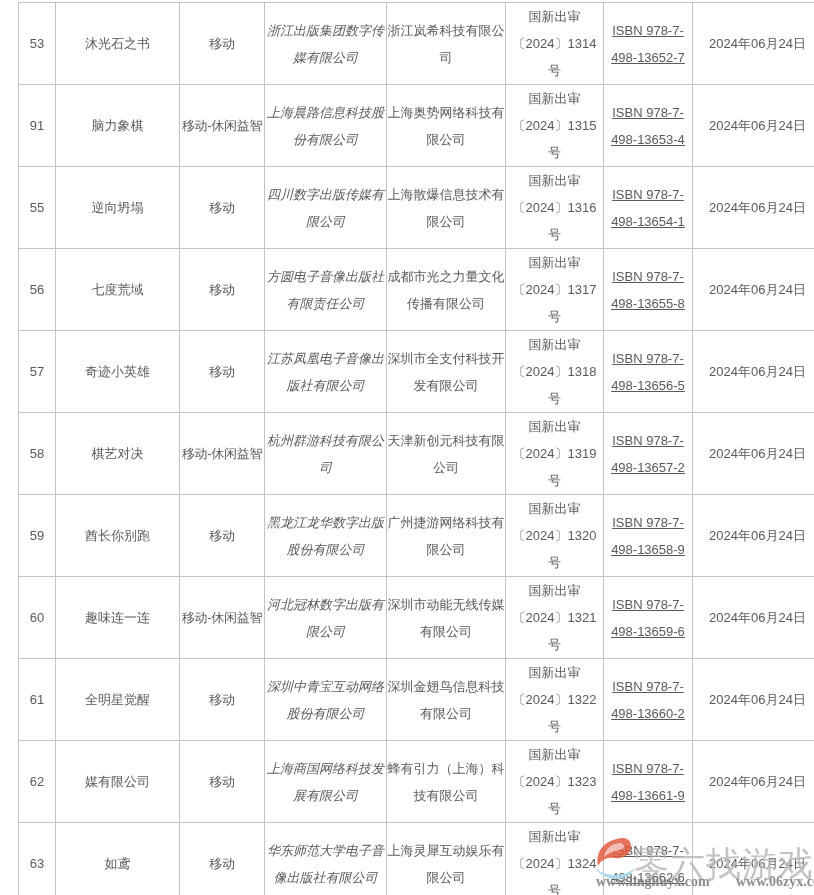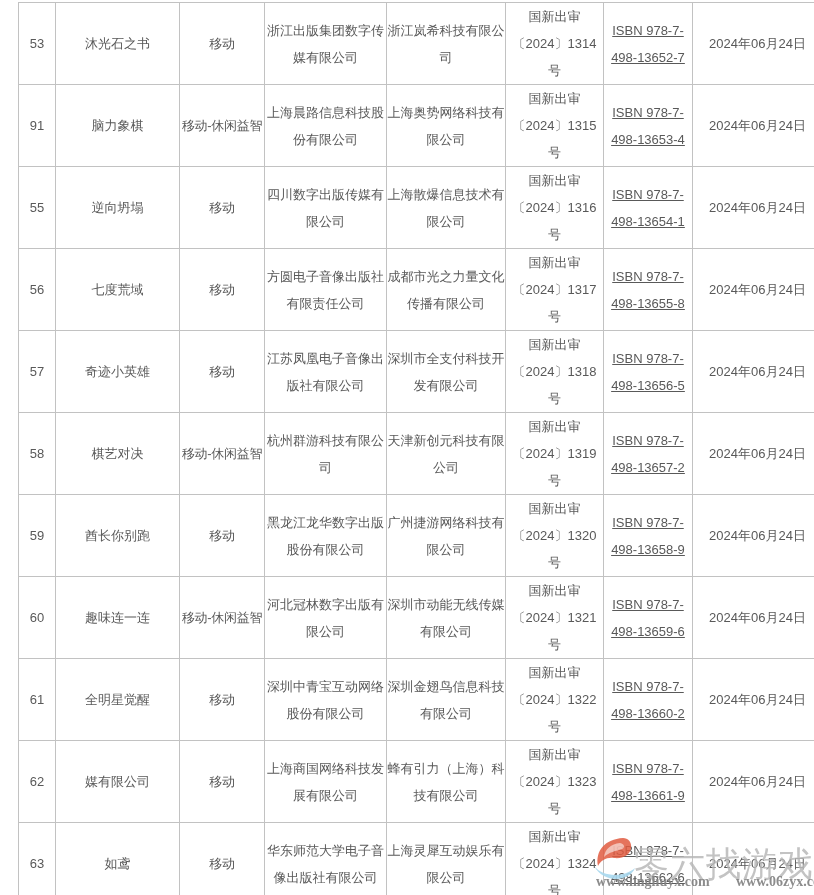--- a/index.html
+++ b/index.html
@@ -30,21 +30,21 @@
     line-height: 27px;
     padding: 0;
     white-space: pre-line;
     overflow: hidden;
   }
   tr.approval-row { height: 82px; }
   tr.approval-row:first-child { height: 79px; }
   td.col-no       { width: 36px;  white-space: nowrap; margin-top: 44px; }
   td.col-name     { width: 123px; white-space: nowrap; }
   td.col-type     { width: 84px;  white-space: nowrap; letter-spacing: -0.3px; }
-  td.col-publisher{ width: 121px; }
+  td.col-publisher{ width: 121px; font-style: italic; }
   td.col-operator { width: 118px; }
   td.col-approval { width: 97px; }
   td.col-isbn     { width: 88px; text-decoration: underline; }
   td.col-date     { width: 129px; white-space: nowrap; }
 
   .watermark {
     position: absolute;
     left: 0; top: 0;
     width: 814px; height: 895px;
     pointer-events: none;

